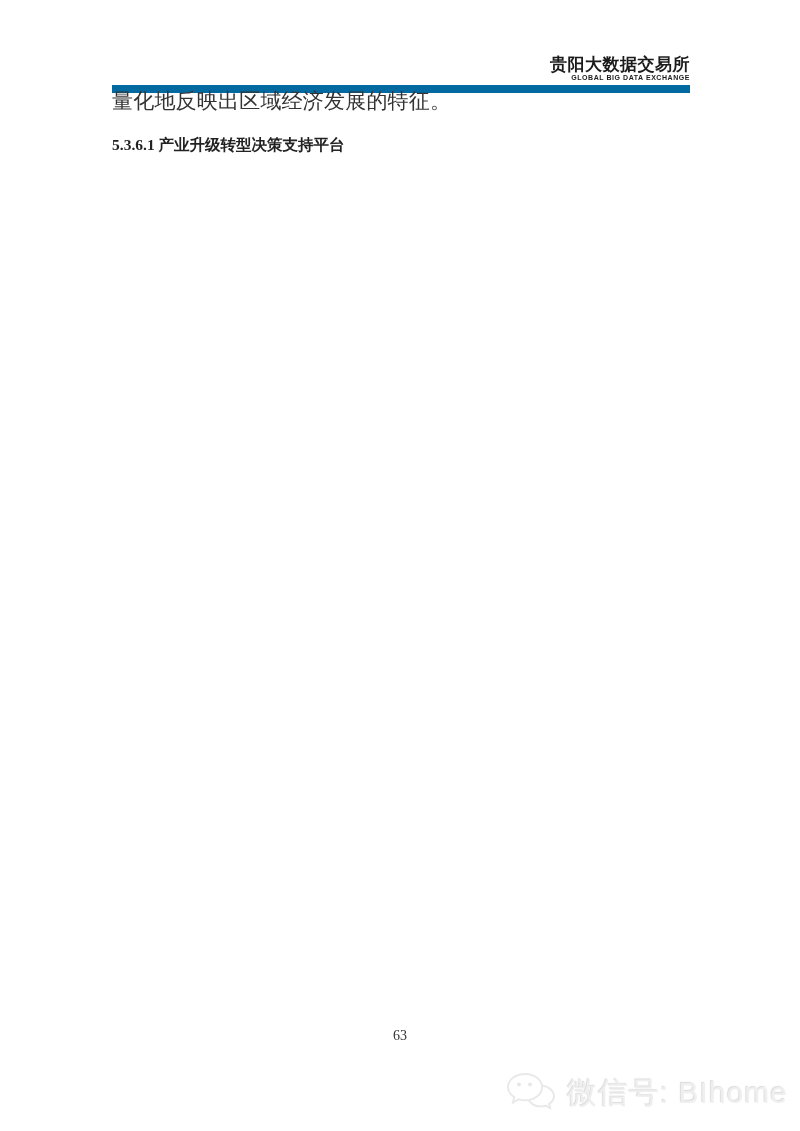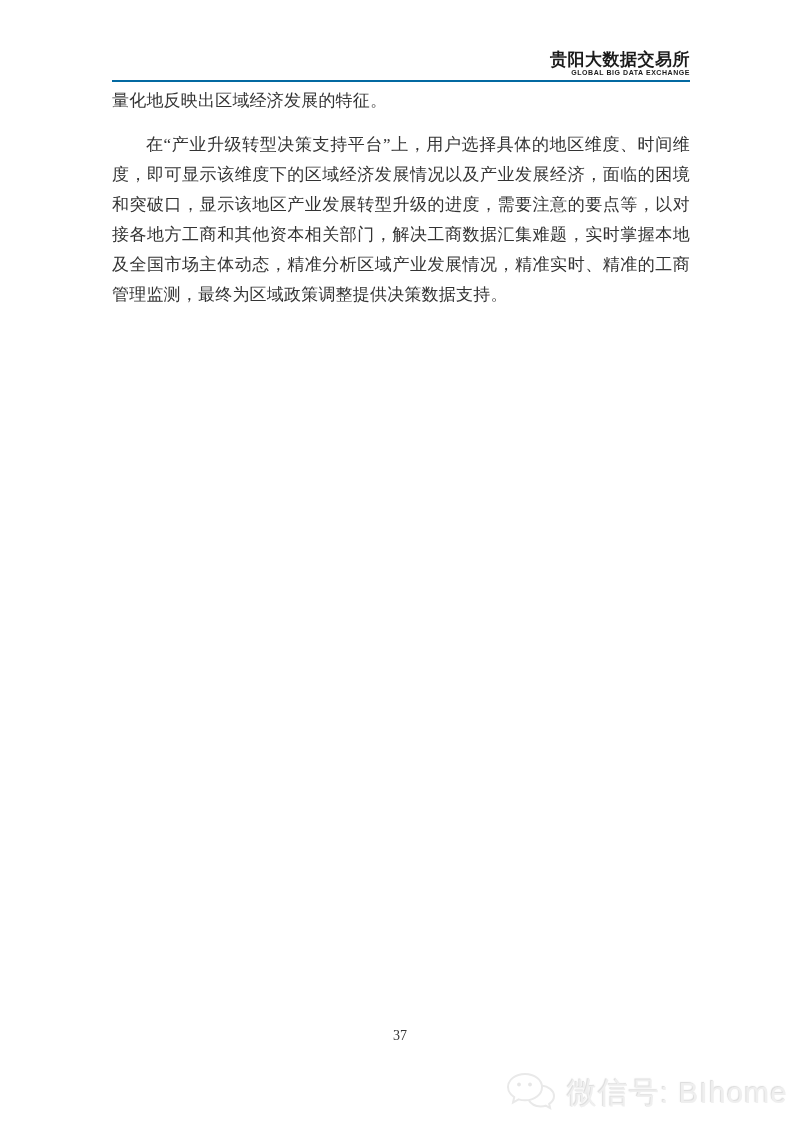--- a/index.html
+++ b/index.html
@@ -11,23 +11,23 @@
     width: 800px;
     height: 1131px;
     margin: 0 auto;
     background: #ffffff;
     overflow: hidden;
   }
 
   
   .header {
     position: absolute;
-    top: 4px; left: 112px; right: 110px;
+    top: 15px; left: 112px; right: 110px;
     height: 78px;
-    border-bottom: 2px solid #0369a1;
+    border-bottom: 8px solid #0369a1;
   }
   .logo {
     position: absolute;
     right: 0; bottom: 3px;
     text-align: right;
     color: #1b1b1b;
   }
   .logo-cn {
     font-family: "Liberation Sans", "DejaVu Sans", sans-serif;
     font-weight: bold;
@@ -46,21 +46,21 @@
   }
 
   
   .content {
     position: absolute;
     top: 80px; left: 112px; right: 110px;
     padding-top: 6px;
     color: #333333;
   }
   .para {
-    font-size: 17px;
+    font-size: 21px;
     line-height: 30px;
     text-align: justify;
     text-indent: 2em;
     margin-bottom: 14px;
     letter-spacing: 0.2px;
   }
   .para.no-indent { text-indent: 0; }
   .section-heading {
     font-size: 15.5px;
     font-weight: bold;
@@ -104,25 +104,25 @@
   <div class="header">
     <div class="logo">
       <div class="logo-cn">贵阳大数据交易所</div>
       <div class="logo-en">GLOBAL BIG DATA EXCHANGE</div>
     </div>
   </div>
 
   <div class="content">
     <p class="para no-indent">量化地反映出区域经济发展的特征。</p>
 
+    <h3 class="section-heading">5.3.6.1 产业升级转型决策支持平台</h3>
 
-    <p class="para">在“产业升级转型决策支持平台”上，用户选择具体的地区维度、时间维度，即可显示该维度下的区域经济发展情况以及产业发展经济，面临的困境和突破口，显示该地区产业发展转型升级的进度，需要注意的要点等，以对接各地方工商和其他资本相关部门，解决工商数据汇集难题，实时掌握本地及全国市场主体动态，精准分析区域产业发展情况，精准实时、精准的工商管理监测，最终为区域政策调整提供决策数据支持。</p>
   </div>
 
-  <div class="page-number">37</div>
+  <div class="page-number">63</div>
 
   <div class="watermark">
     <span class="wechat-icon-wrap">
       <svg class="wechat-icon" viewBox="0 0 52 44" xmlns="http://www.w3.org/2000/svg">
         <g fill="none" stroke="#e9e9e9" stroke-width="2">
           <path d="M20 5 C10.6 5 3 10.8 3 18 c0 4.1 2.4 7.7 6.2 10.1 L8 33.5 l5.6-3.1 c2 .6 4.2 .9 6.4 .9 9.4 0 17-5.8 17-13.1 C37 10.8 29.4 5 20 5 Z"></path>
           <path d="M36.5 16.5 c7 .6 12.5 5 12.5 10.5 0 3.2-1.9 6-4.8 7.9 l.9 4.2 -4.4-2.4 c-1.6 .5-3.3 .7-5 .7 -5.4 0-10-2.6-12-6.3"></path>
         </g>
         <g fill="#e6e6e6">
           <circle cx="14" cy="15.5" r="1.9"></circle>

